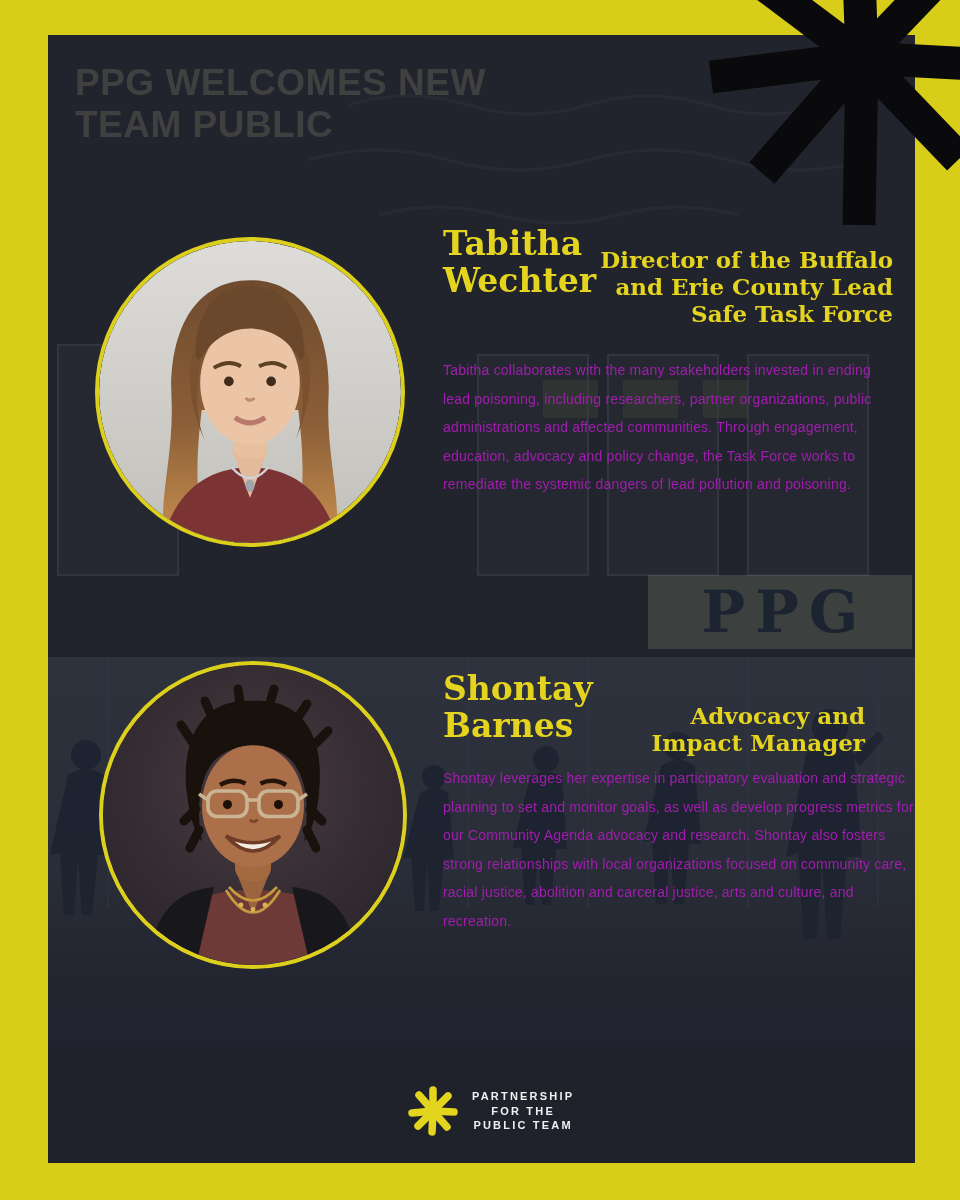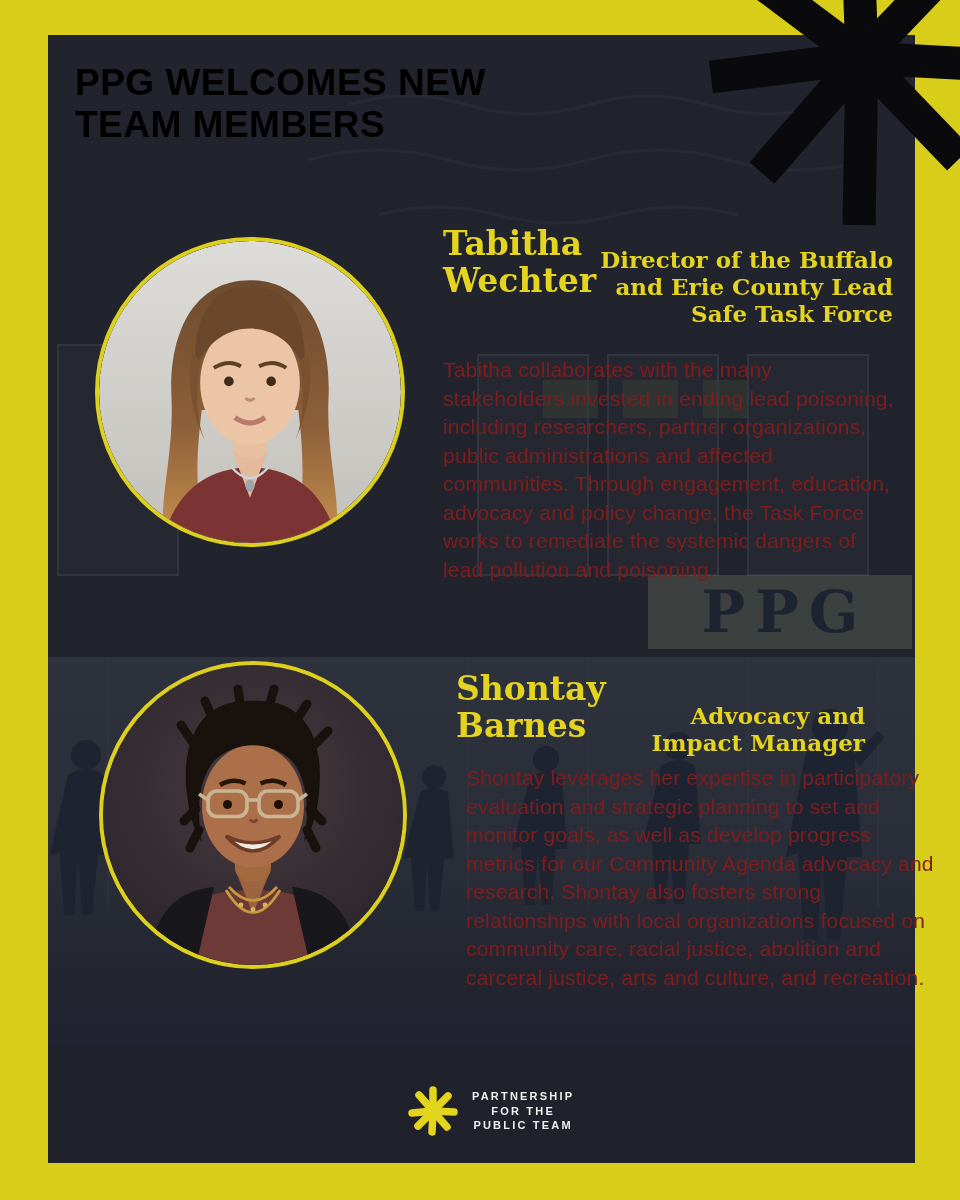--- a/index.html
+++ b/index.html
@@ -28,55 +28,55 @@
   }
   .bg-band svg{position:absolute;left:0;top:0;}
   .bg-floorline{position:absolute;left:0;top:1012px;width:867px;height:151px;background:#1f222b;}
 
   
   .big-asterisk{position:absolute;left:692px;top:-112px;width:340px;height:340px;z-index:4;}
 
   
   .title{
     position:absolute;left:75px;top:62px;z-index:5;
-    color:#000000;font-weight:bold;font-size:37px;line-height:42px;letter-spacing:.5px;
+    color:#404040;font-weight:bold;font-size:37px;line-height:42px;letter-spacing:.5px;
   }
 
   
   .photo-circle{
     position:absolute;z-index:5;border-radius:50%;
     border:4px solid #ddd01c;overflow:hidden;background:#2a2d36;
     box-sizing:border-box;
   }
   .photo-circle svg{display:block;width:100%;height:100%;}
   #photo1{left:95px;top:237px;width:310px;height:310px;}
   #photo2{left:99px;top:661px;width:308px;height:308px;}
 
   .member-name{
     position:absolute;z-index:5;color:#e5d41f;
     font-family:"DejaVu Serif",serif;font-weight:bold;
     font-size:33px;line-height:37px;width:210px;
   }
   #name1{left:443px;top:225px;}
-  #name2{left:456px;top:670px;}
+  #name2{left:443px;top:670px;}
 
   .member-role{
     position:absolute;z-index:5;color:#e5d41f;text-align:right;
     font-family:"DejaVu Serif",serif;font-weight:bold;
     font-size:23px;line-height:27px;
   }
   #role1{left:573px;top:246px;width:320px;}
   #role2{left:650px;top:674px;width:215px;margin-top:28px;}
 
   .member-bio{
-    position:absolute;z-index:5;color:#7f1d1d;
-    font-size:21px;line-height:28.5px;letter-spacing:.2px;
+    position:absolute;z-index:5;color:#a21caf;
+    font-size:14px;line-height:28.5px;letter-spacing:.2px;
   }
   #bio1{left:443px;top:356px;width:452px;}
-  #bio2{left:466px;top:764px;width:474px;}
+  #bio2{left:443px;top:764px;width:474px;}
 
   
   .logo{position:absolute;left:404px;top:1080px;z-index:5;display:flex;align-items:center;text-align:center;}
   .logo-mark{width:58px;height:62px;}
   .logo-text{
     margin-left:10px;color:#f0f0f2;font-weight:bold;
     font-size:11px;line-height:14.5px;letter-spacing:2.2px;
   }
 </style>
 </head>
@@ -157,21 +157,21 @@
     <line x1="170" y1="170" x2="19" y2="189"></line>
     <line x1="170" y1="170" x2="66" y2="92"></line>
     <line x1="170" y1="170" x2="165" y2="30"></line>
     <line x1="170" y1="170" x2="260" y2="76"></line>
   </g>
   <circle cx="170" cy="170" r="27" fill="#0a0a0c"></circle>
 </svg>
 
 <div class="title">
   <div>PPG WELCOMES NEW</div>
-  <div>TEAM MEMBERS</div>
+  <div>TEAM PUBLIC</div>
 </div>
 
 <div class="photo-circle" id="photo1">
   <svg viewBox="0 0 200 200">
     <defs>
       <clipPath id="c1">
           <circle cx="100" cy="100" r="100"></circle>
         </clipPath>
       <linearGradient id="bgT" x1="0" y1="0" x2="0" y2="1">
         <stop offset="0" stop-color="#dddcd8"></stop>

